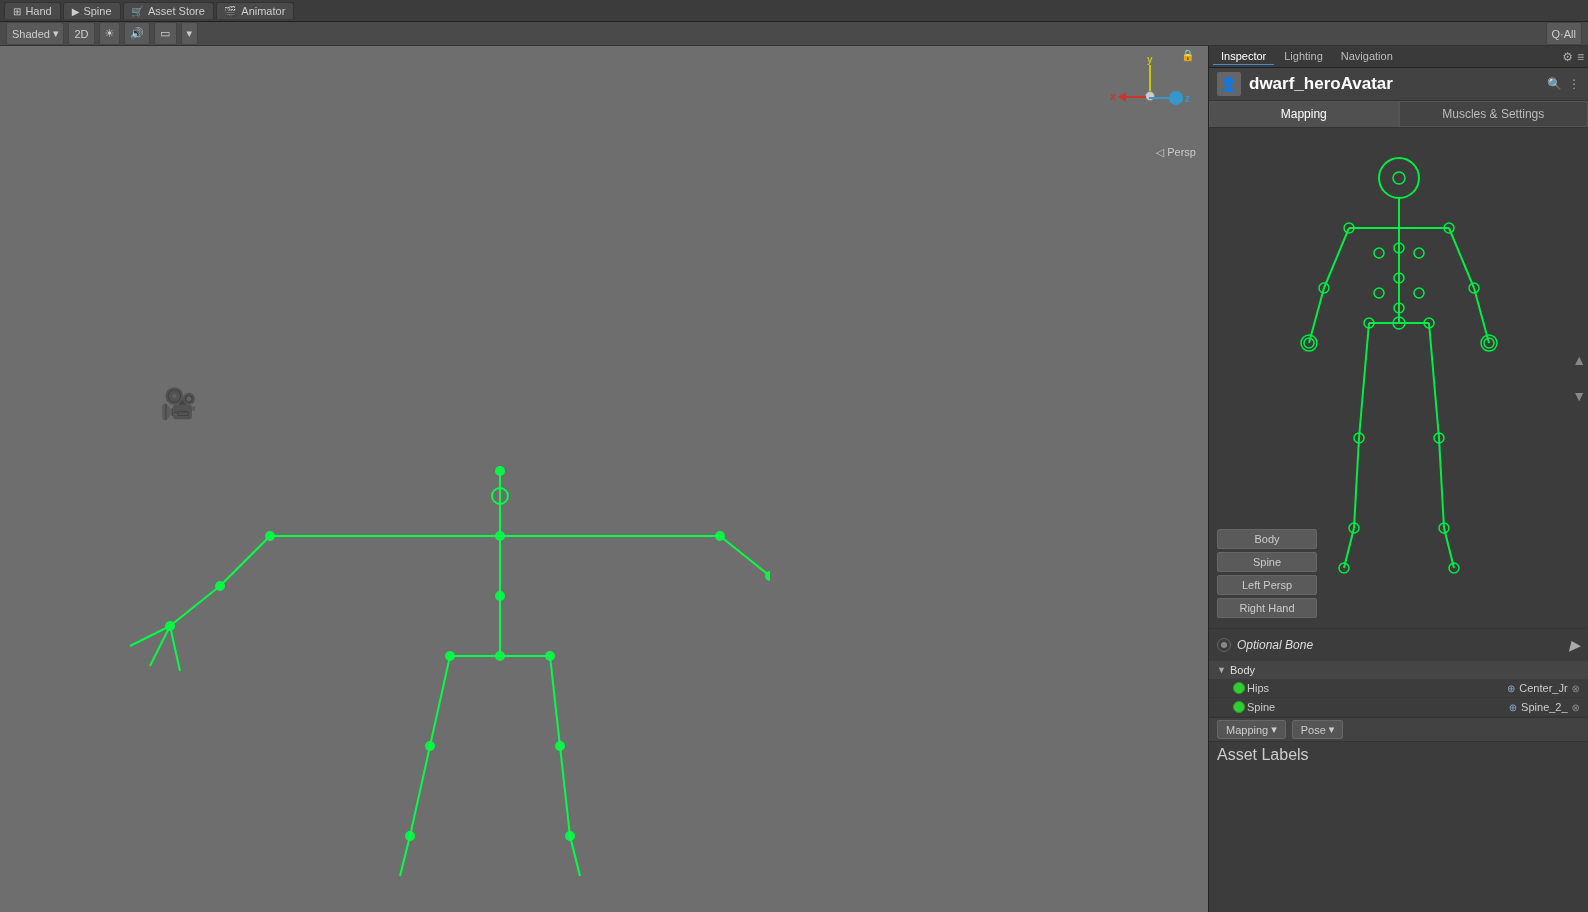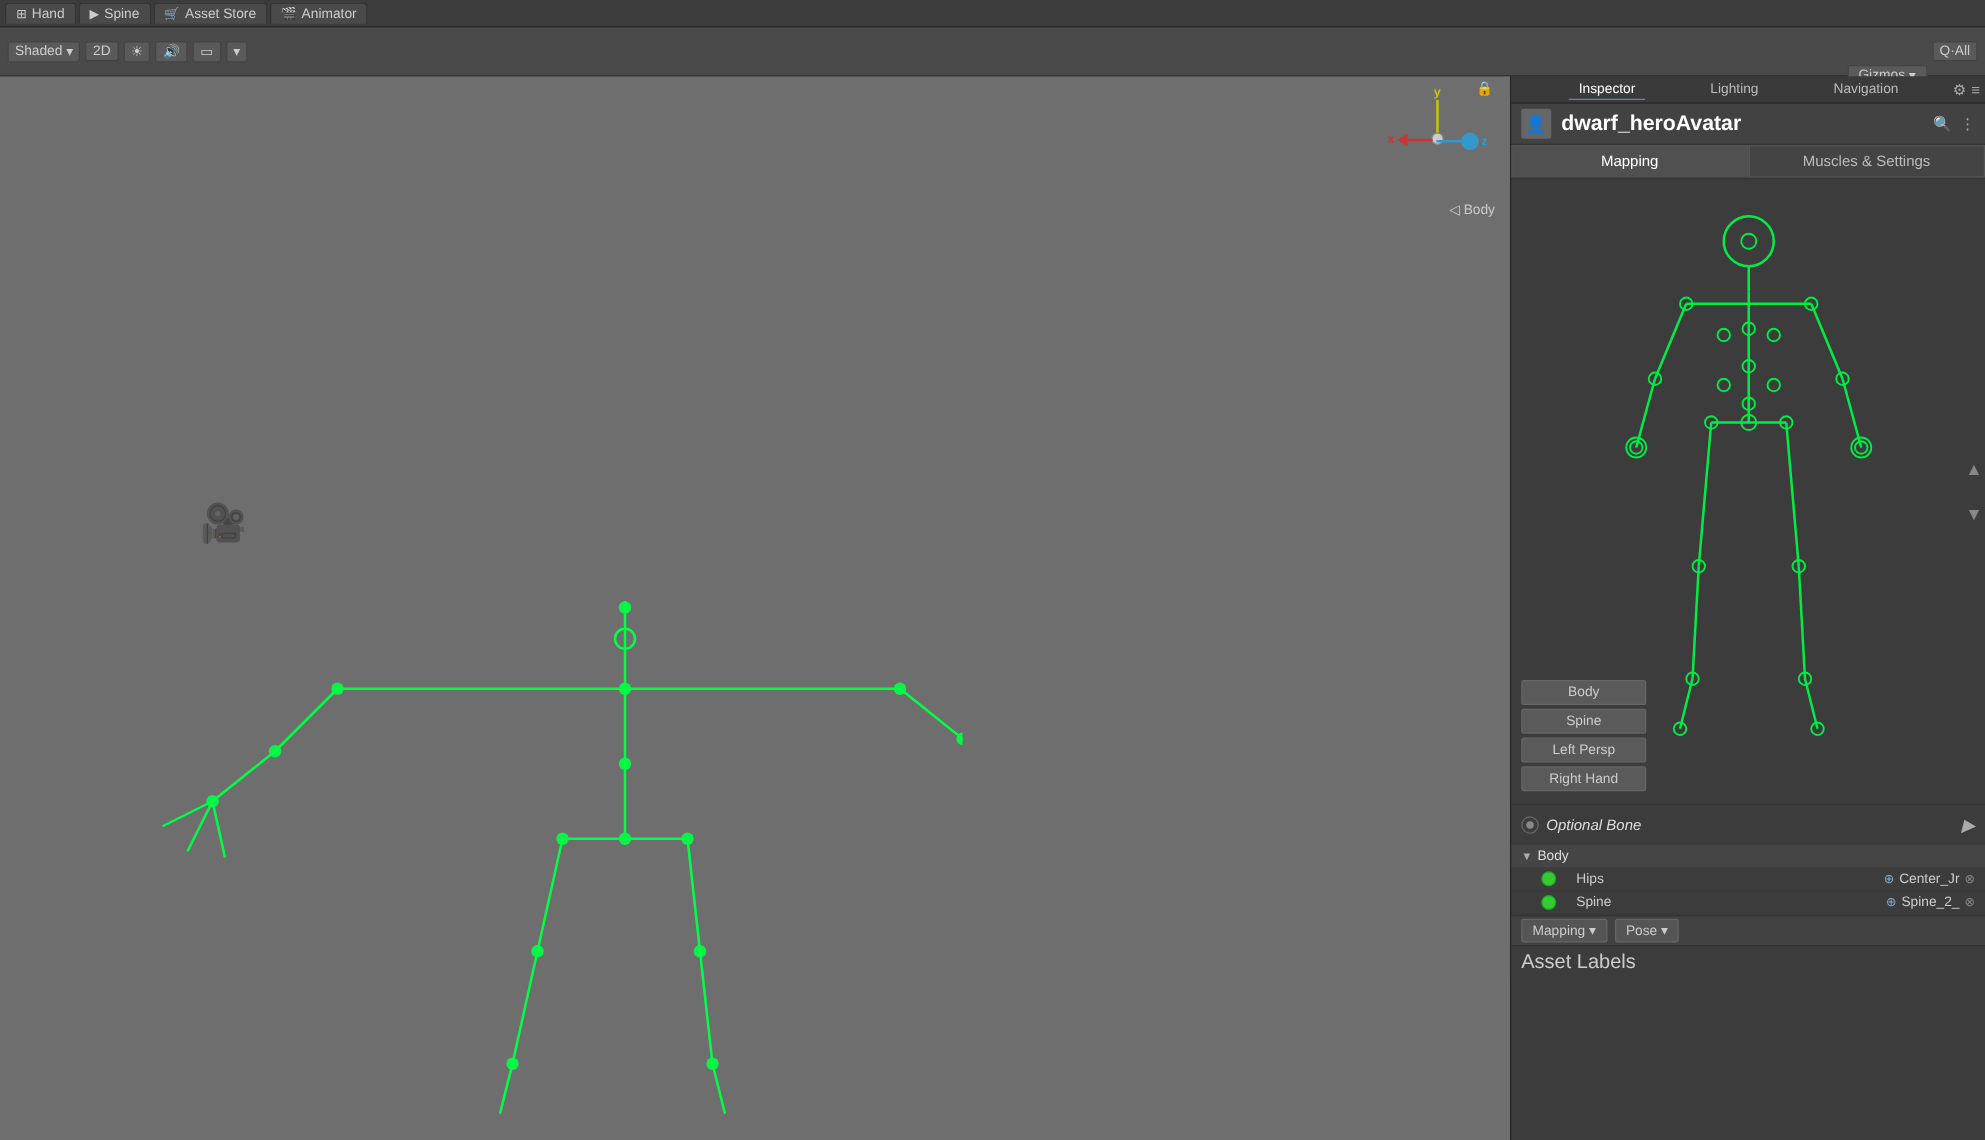--- a/index.html
+++ b/index.html
@@ -36,24 +36,23 @@
       border-radius: 3px 3px 0 0;
       cursor: pointer;
       font-size: 11px;
       color: #ccc;
     }
     .tab-icon { font-size: 10px; }
 
     
     .toolbar {
       display: flex;
-      align-items: center;
       background: #4a4a4a;
       border-bottom: 1px solid #333;
-      height: 39px;
+      height: 24px;
       padding: 0 6px;
       gap: 4px;
     }
     .toolbar-btn {
       display: flex;
       align-items: center;
       justify-content: center;
       padding: 1px 5px;
       background: #5a5a5a;
       border: 1px solid #444;
@@ -147,21 +146,20 @@
       padding: 0 4px;
       height: 22px;
       gap: 2px;
     }
     .right-panel-tab {
       padding: 2px 8px;
       font-size: 11px;
       color: #bbb;
       cursor: pointer;
       border-bottom: 1px solid transparent;
-      margin-left: 42px;
     }
     .right-panel-tab.active {
       color: #fff;
       border-bottom: 1px solid #4c8bca;
     }
     .right-panel-settings {
       margin-left: auto;
       display: flex;
       gap: 4px;
     }
@@ -298,21 +296,21 @@
       align-items: center;
       padding: 3px 8px 3px 24px;
       border-bottom: 1px solid #383838;
     }
     .bone-name {
       flex: 1;
       font-size: 11px;
       color: #ccc;
       display: flex;
       align-items: center;
-      gap: 16px;
+      gap: 2px;
     }
     .bone-dot-green {
       width: 12px;
       height: 12px;
       border-radius: 50%;
       background: #33cc33;
       border: 1px solid #22aa22;
       flex-shrink: 0;
     }
     .bone-value {
@@ -432,21 +430,21 @@
         <div style="position:absolute; right:0; top:37px; display:flex; align-items:center;">
           <div style="width:20px; height:2px; background:#3399cc;"></div>
           <div style="width:14px; height:14px; border-radius:50%; background:#3399cc;"></div>
           <span style="color:#3399cc; font-size:10px; font-weight:bold; margin-left:2px;">z</span>
         </div>
 
         <div style="position:absolute; right:-5px; top:-5px; font-size:11px; color:#aaa;">🔒</div>
       </div>
     </div>
 
-    <div class="viewport-persp">◁ Body</div>
+    <div class="viewport-persp">◁ Persp</div>
 
     <div class="camera-icon">🎥</div>
 
     <div class="character-container">
       <svg viewBox="0 0 700 570" xmlns="http://www.w3.org/2000/svg" style="width:700px; height:570px;">
 
         <line x1="430" y1="150" x2="430" y2="340" stroke="#00ff44" stroke-width="2"></line>
 
         <line x1="200" y1="220" x2="650" y2="220" stroke="#00ff44" stroke-width="2"></line>
 

